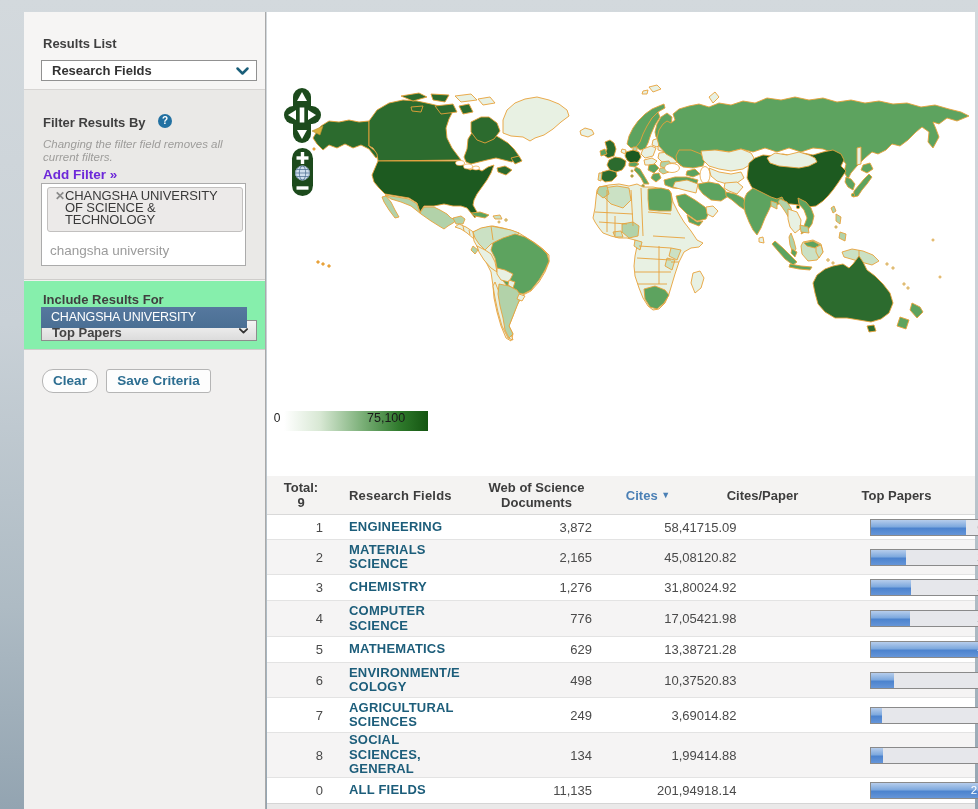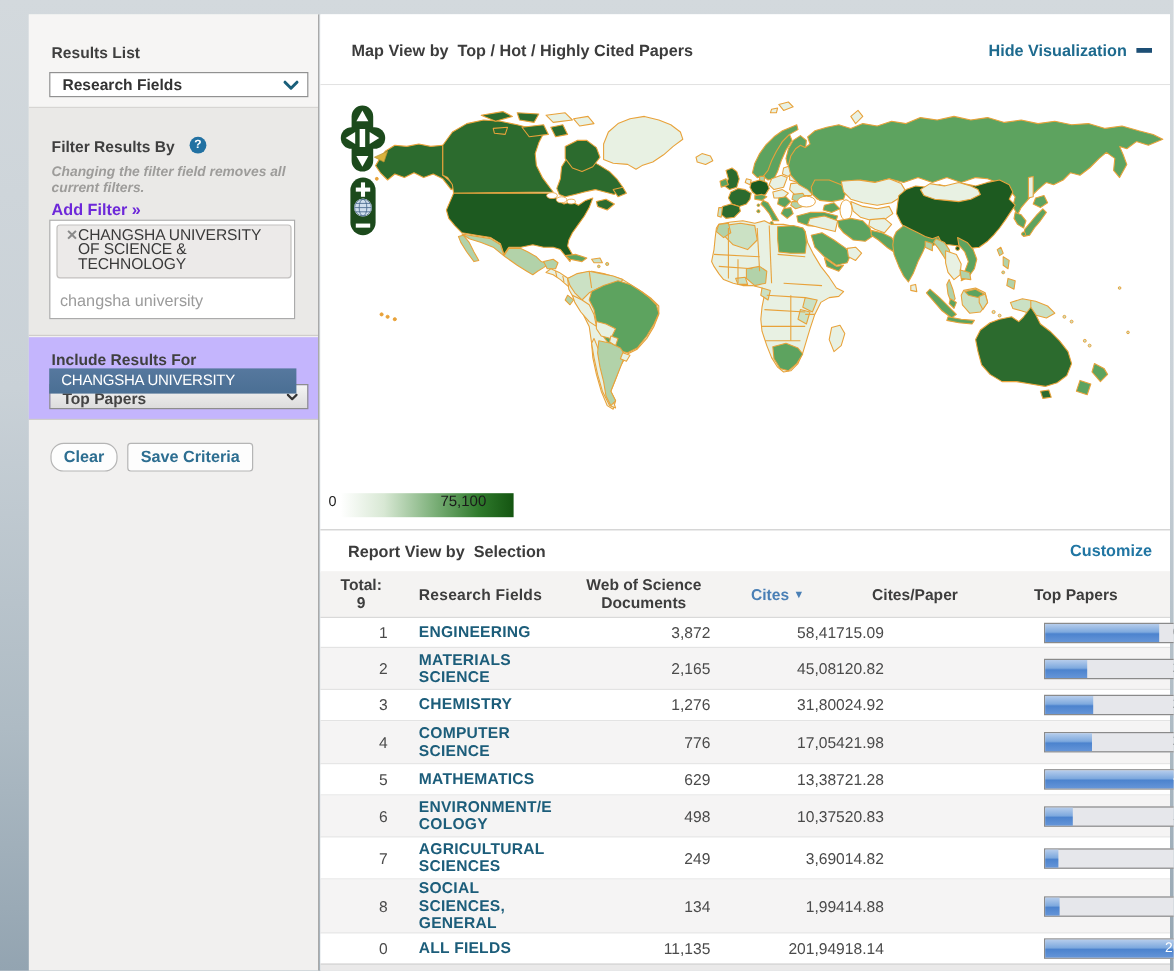--- a/index.html
+++ b/index.html
@@ -6,30 +6,30 @@
 body{width:978px;height:809px;overflow:hidden;position:relative;
   font-family:"Liberation Sans",sans-serif;
   background:linear-gradient(to bottom,#d3d9dd 0%,#c9d1d7 40%,#aebbc4 75%,#93a4b1 100%);}
 #wrap{position:absolute;left:24px;top:12px;width:951px;height:748px;}
 #side{position:absolute;left:0;top:0;width:241px;height:797px;background:#f1f0ef;border-right:1px solid #a9a9a9;}
 #main{position:absolute;left:243px;top:0;width:708px;height:797px;background:#fff;}
 
 
 .sec1{position:absolute;left:0;top:0;width:241px;height:77px;background:#f6f5f4;border-bottom:1px solid #d7d5d3;}
 .sec2{position:absolute;left:0;top:78px;width:241px;height:189px;background:#eae9e7;border-bottom:1px solid #cfcdcb;}
-.sec3{position:absolute;left:0;top:269px;width:241px;height:68px;background:#c4b5fd;border-bottom:1px solid #cfcdcb;}
+.sec3{position:absolute;left:0;top:269px;width:241px;height:68px;background:#86efac;border-bottom:1px solid #cfcdcb;}
 h4{margin:0;font-size:13px;font-weight:bold;color:#3f3f3f;}
 #rl-title{position:absolute;left:19px;top:24px;}
 .selbox{position:absolute;left:17px;top:48px;width:204px;height:19px;background:#fff;border:1px solid #919191;
   font-size:13px;font-weight:bold;color:#333;line-height:19px;padding-left:10px;}
 .selarr{position:absolute;right:6px;top:4px;width:15px;height:12px;}
 #frb-title{position:absolute;left:19px;top:25px;}
 .qm{position:absolute;left:134px;top:24px;width:14px;height:14px;border-radius:50%;background:#2271a2;color:#fff;
   font-size:10px;font-weight:bold;text-align:center;line-height:14px;}
-.note{position:absolute;left:19px;top:48px;width:200px;font-size:11.5px;font-style:italic;font-weight:bold;color:#9d9c9a;line-height:12.5px;}
+.note{position:absolute;left:19px;top:48px;width:200px;font-size:11.5px;font-style:italic;font-weight:normal;color:#9d9c9a;line-height:12.5px;}
 .addf{position:absolute;left:19px;top:77px;font-size:13.5px;font-weight:bold;color:#6d28d9;}
 .fbox{position:absolute;left:17px;top:93px;width:203px;height:81px;background:#fff;border:1px solid #ababab;}
 .chip{position:absolute;left:5px;top:3px;width:194px;height:43px;background:#eceae9;border:1px solid #c2c0bf;border-radius:3px;
   font-size:13px;color:#3a3a3a;line-height:11.8px;letter-spacing:-0.1px;}
 .chipx{position:absolute;left:7px;top:3px;color:#8a8a8a;font-size:12px;font-weight:bold;}
 .chiptxt{position:absolute;left:17px;top:2px;width:162px;}
 .ftxt{position:absolute;left:8px;top:59px;font-size:13.5px;color:#9b9b9b;}
 #irf-title{position:absolute;left:19px;top:11px;}
 .bluebar{position:absolute;left:17px;top:26px;width:196px;height:21px;background:linear-gradient(#56789e,#4a6f94);
   color:#fff;font-size:12.5px;letter-spacing:-0.2px;line-height:21px;padding-left:10px;}
@@ -107,25 +107,20 @@
         <svg class="selarr" style="width:13px;height:11px" viewBox="0 0 18 14">
             <path d="M4 5 L9 10 L14 5" fill="none" stroke="#333" stroke-width="2.5" stroke-linecap="round" stroke-linejoin="round"></path>
           </svg>
       </div>
       <div class="bluebar">CHANGSHA UNIVERSITY</div>
     </div>
     <div class="btn" id="btn-clear">Clear</div>
     <div class="btn" id="btn-save">Save Criteria</div>
   </div>
   <div id="main">
-    <div class="maphdr">
-      <div class="t">Map View by&nbsp; Top / Hot / Highly Cited Papers</div>
-      <div class="hidev">Hide Visualization</div>
-      <div class="hidedash"></div>
-    </div>
     <div id="maparea">
       <svg width="708" height="370" viewBox="264 71 708 370">
           <path d="M313 133 L318 126 L326 121 L336 122 L346 120 L356 122 L366 121 L366 146 L372 151 L377 156 L373 158 L366 149 L358 145 L350 148 L342 144 L334 148 L326 145 L320 150 L314 144 L310 138 Z" fill="#2c6b2e" stroke="#e8a23a" stroke-width="0.9" stroke-linejoin="round"></path>
 <circle cx="305" cy="152" r="1.2" fill="#e8a23a" stroke="#e8a23a" stroke-width="0.8"></circle>
 <circle cx="298" cy="155" r="1.2" fill="#e8a23a" stroke="#e8a23a" stroke-width="0.8"></circle>
 <circle cx="291" cy="158" r="1.2" fill="#e8a23a" stroke="#e8a23a" stroke-width="0.8"></circle>
 <circle cx="311" cy="149" r="1.2" fill="#e8a23a" stroke="#e8a23a" stroke-width="0.8"></circle>
 <path d="M366 121 L374 110 L386 103 L400 100 L414 101 L428 104 L440 107 L450 111 L446 119 L443 128 L444 138 L449 148 L455 156 L458 160 L375 161 L374 154 L370 148 L366 146 Z" fill="#2c6b2e" stroke="#e8a23a" stroke-width="0.9" stroke-linejoin="round"></path>
 <path d="M461 157 L464 149 L465 139 L470 131 L480 129 L488 133 L497 138 L505 143 L511 149 L516 156 L509 162 L501 160 L493 158 L484 160 L476 162 L468 164 L463 162 Z" fill="#2c6b2e" stroke="#e8a23a" stroke-width="0.9" stroke-linejoin="round"></path>
 <path d="M494 168 L502 166 L509 170 L503 175 L495 172 Z" fill="#2c6b2e" stroke="#e8a23a" stroke-width="0.9" stroke-linejoin="round"></path>
@@ -309,24 +304,20 @@
               <stop offset="0.55" stop-color="#79ae76"></stop>
               <stop offset="0.8" stop-color="#2f7a2c"></stop>
               <stop offset="1" stop-color="#145511"></stop>
             </linearGradient>
           </defs>
 <rect x="281" y="411" width="144" height="20" fill="url(#lg)"></rect>
 <text x="274" y="422" font-size="12" fill="#222" text-anchor="middle" font-family="Liberation Sans">0</text>
 <text x="364" y="422" font-size="12.5" fill="#1a1a1a" font-family="Liberation Sans">75,100</text>
         </svg>
     </div>
-    <div class="rvhdr">
-      <div class="t">Report View by&nbsp; Selection</div>
-      <div class="customize">Customize</div>
-    </div>
     <div id="tbl">
       <div class="trh">
         <div class="c1">Total:<br>9</div>
         <div class="c2">Research Fields</div>
         <div class="c3" style="transform:translateX(10px)">Web of Science<br>Documents</div>
         <div class="c4 cites-h">Cites <span class="ar">▼</span></div>
         <div class="c5">Cites/Paper</div>
         <div class="c6" style="transform:translateX(-23px);text-align:center;">Top Papers</div>
       </div>
       <div class="tr odd" style="height:24px">

